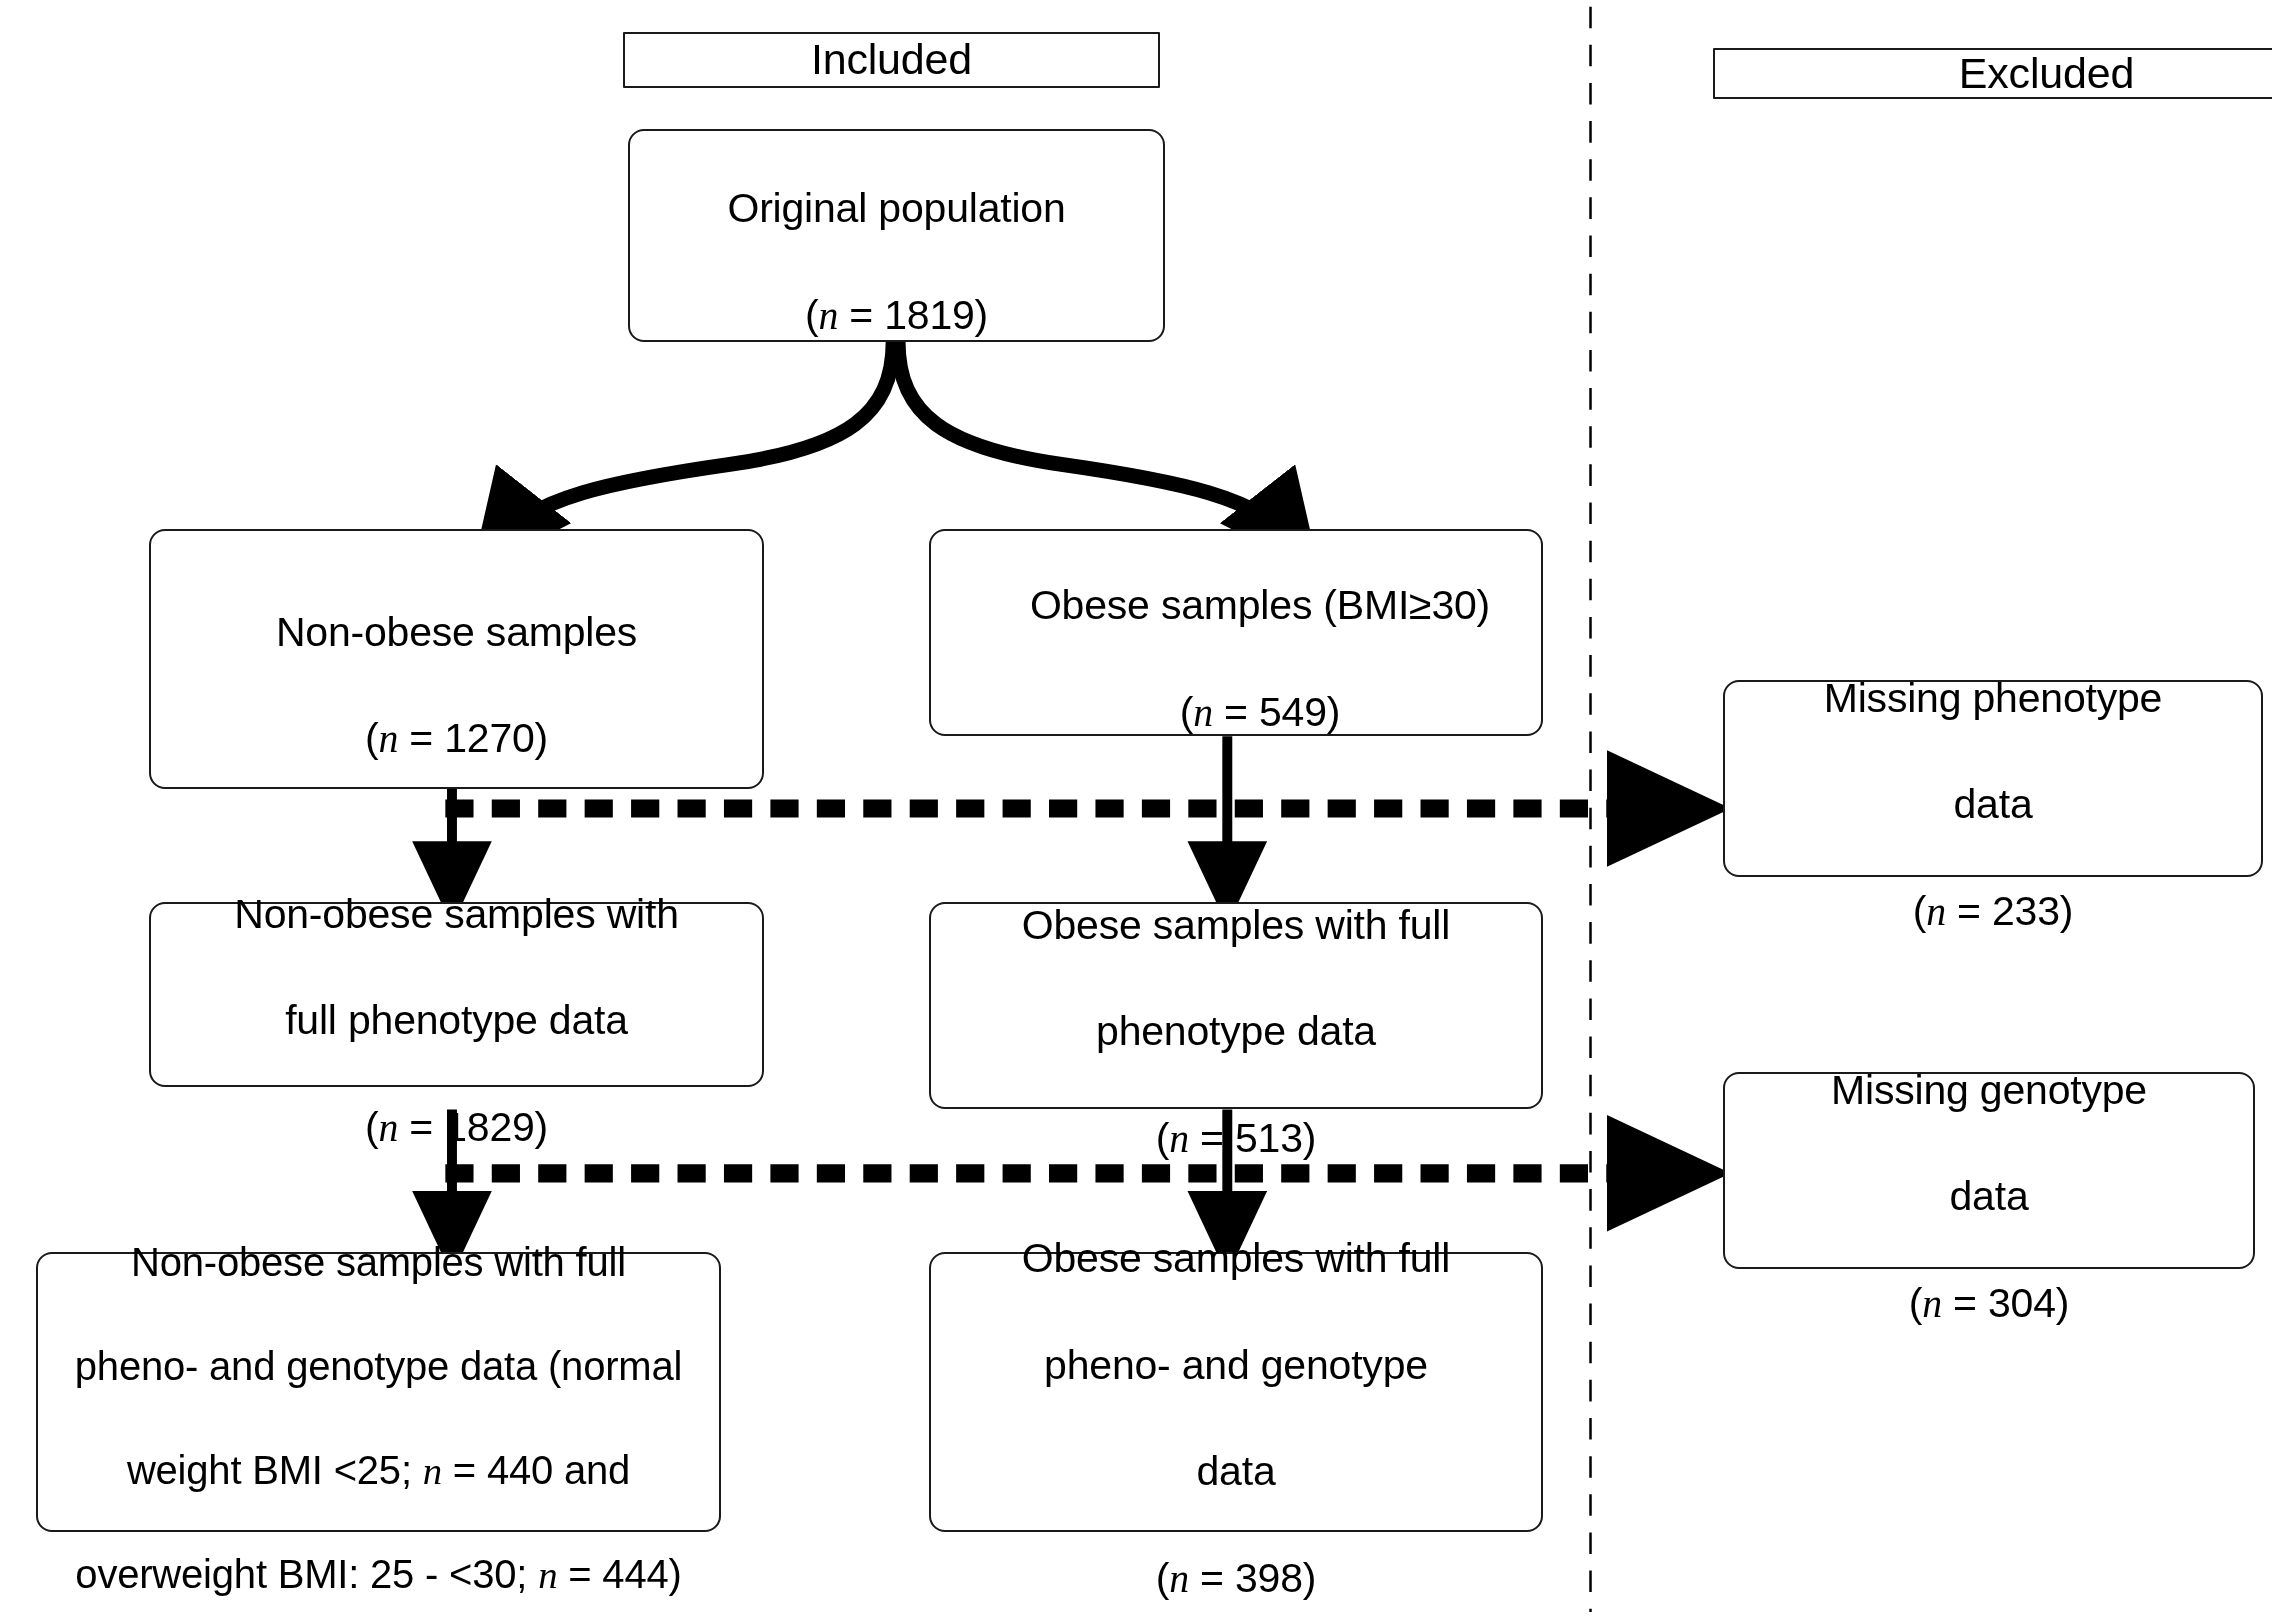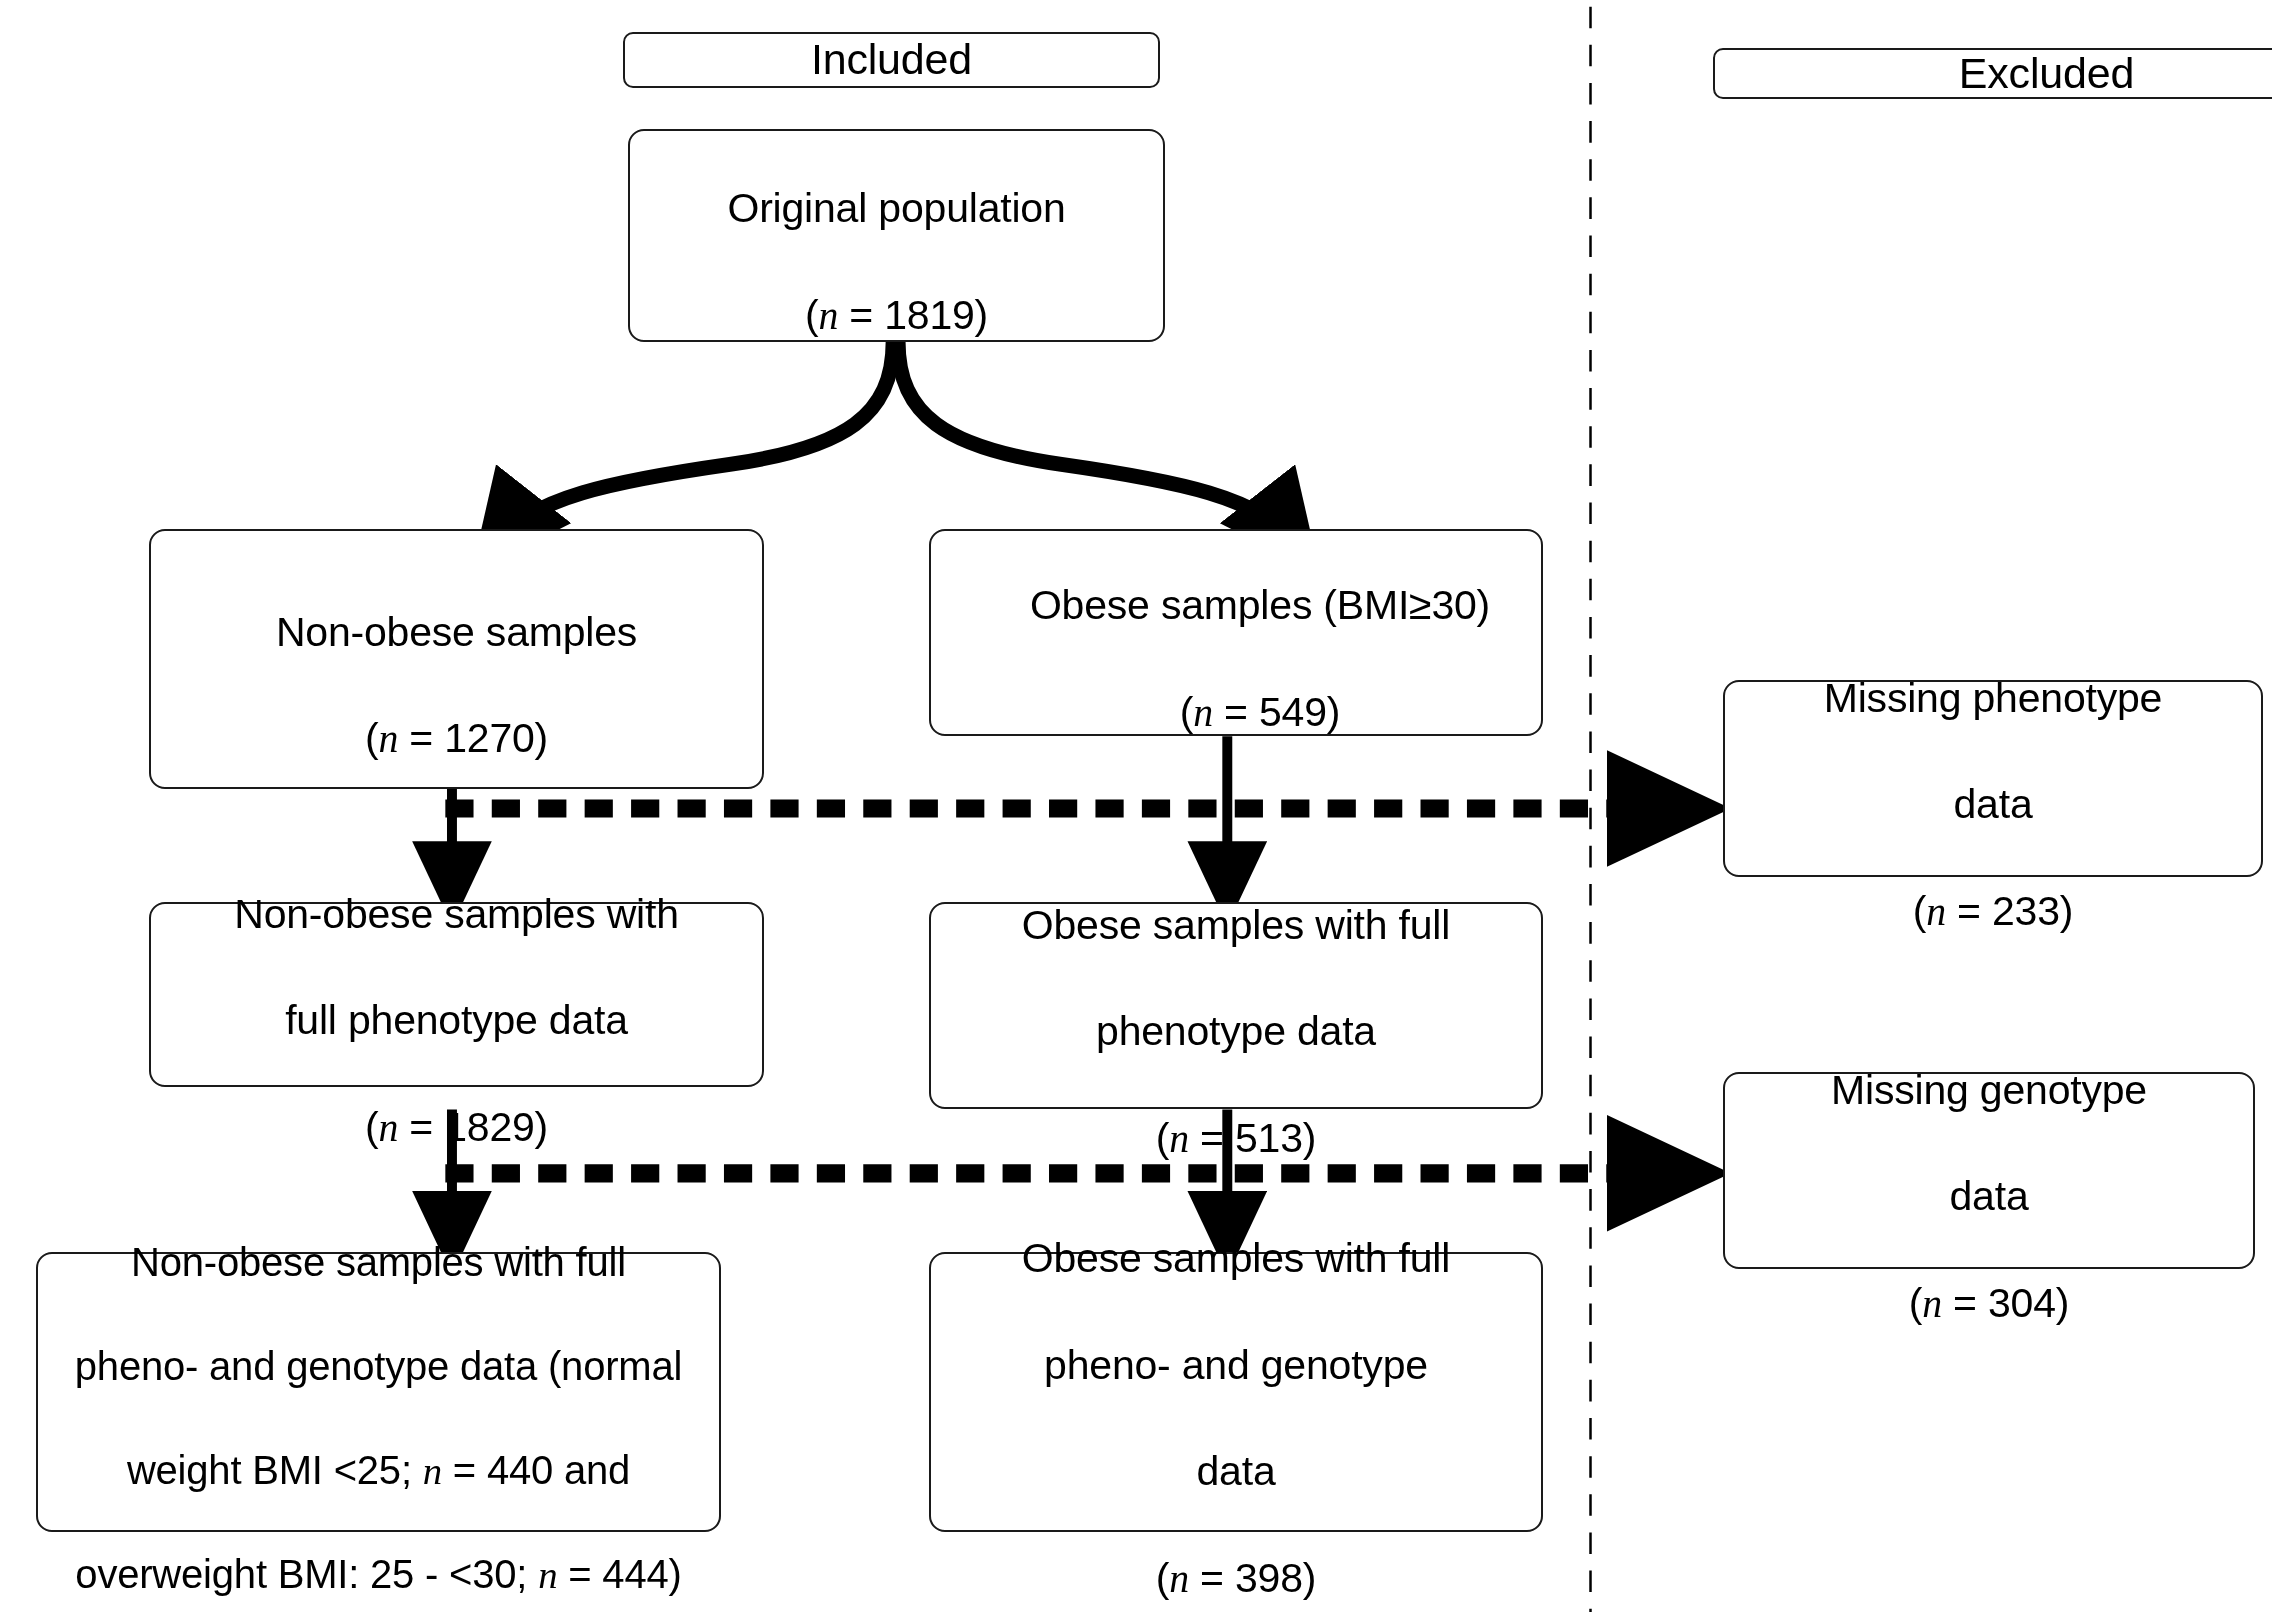--- a/index.html
+++ b/index.html
@@ -30,21 +30,21 @@
     border: 2.5px solid #1a1a1a;
     display: flex;
     align-items: center;
     justify-content: center;
     text-align: center;
     color: #000000;
     line-height: 1.30;
     letter-spacing: -0.2px;
   }
   .rounded { border-radius: 16px; }
-  .header-box { border-radius: 10px; border-width: 2.5px; }
+  .header-box { border-radius: 1px; border-width: 2.5px; }
   .node .txt {
     display: block;
     padding: 0 13.3px;
     white-space: pre-line;
   }
   .fs-head { font-size: 43px; }
   .fs-body { font-size: 41px; }
   .fs-small { font-size: 40px; }
   em.nvar {
     font-style: italic;

